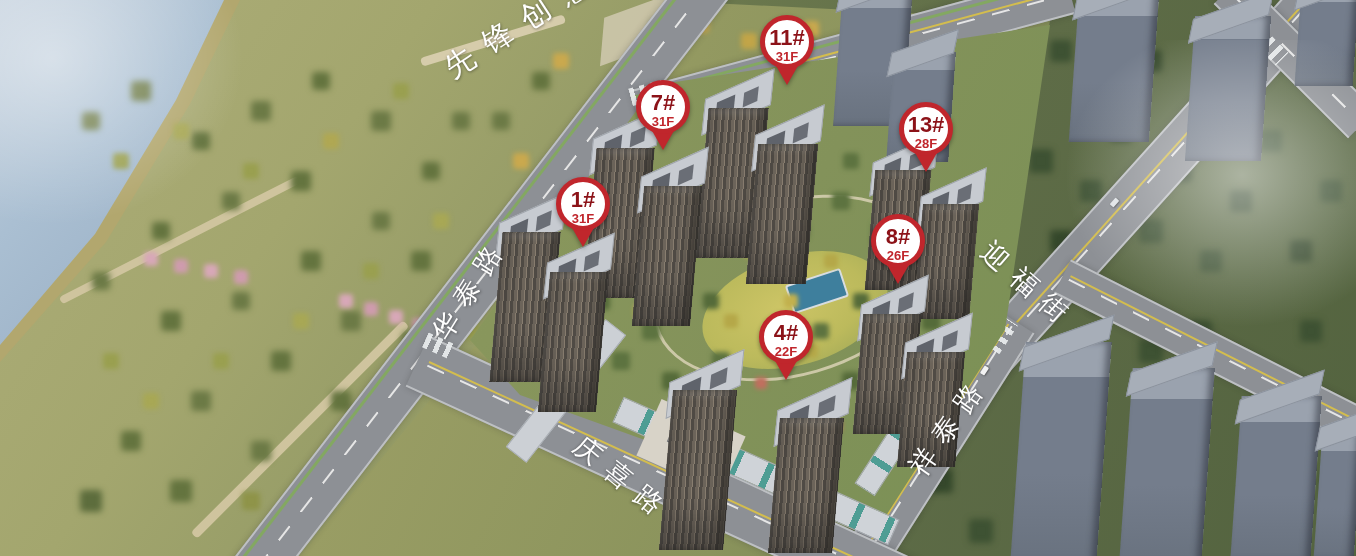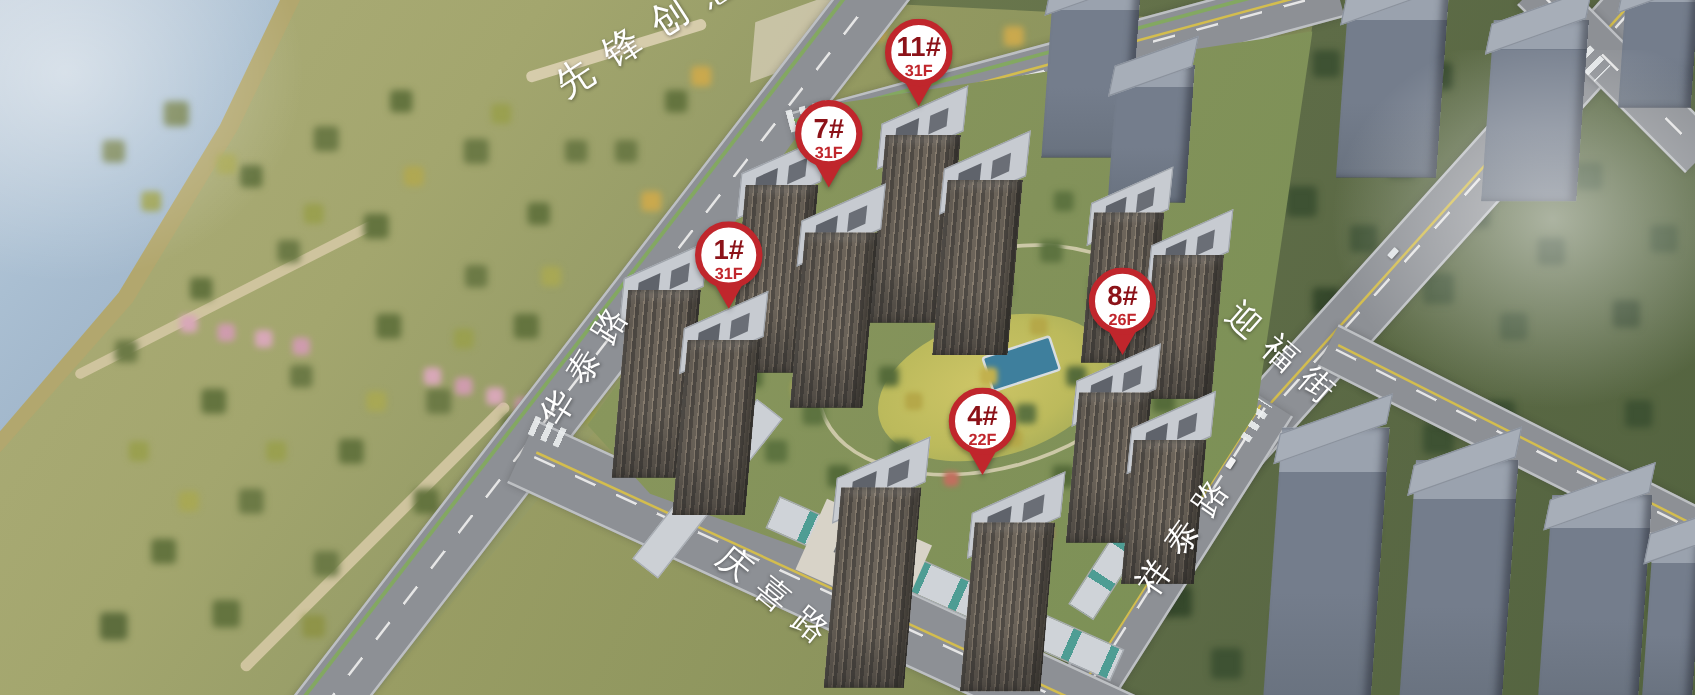--- a/index.html
+++ b/index.html
@@ -280,22 +280,30 @@
     </svg>
   </div>
   <div class="pin" style="left:870px;top:214px;">
     <svg width="56" height="72" viewBox="0 0 56 72">
       <path d="M12 42 L44 42 L28 70 Z" fill="#c0262c"></path>
       <circle cx="28" cy="27" r="24.5" fill="#ffffff" stroke="#c0262c" stroke-width="5"></circle>
       <text x="28" y="30" text-anchor="middle" font-size="22" font-weight="bold" fill="#8c1218">8#</text>
       <text x="28" y="46" text-anchor="middle" font-size="13" font-weight="bold" fill="#c0262c">26F</text>
     </svg>
   </div>
-  <div class="pin" style="left:707px;top:15px;text-decoration:underline;">
+  <div class="pin" style="left:759px;top:15px;text-decoration:underline;">
     <svg width="56" height="72" viewBox="0 0 56 72">
       <path d="M12 42 L44 42 L28 70 Z" fill="#c0262c"></path>
       <circle cx="28" cy="27" r="24.5" fill="#ffffff" stroke="#c0262c" stroke-width="5"></circle>
       <text x="28" y="30" text-anchor="middle" font-size="22" font-weight="bold" fill="#8c1218">11#</text>
       <text x="28" y="46" text-anchor="middle" font-size="13" font-weight="bold" fill="#c0262c">31F</text>
     </svg>
   </div>
+  <div class="pin" style="left:898px;top:102px;">
+    <svg width="56" height="72" viewBox="0 0 56 72">
+      <path d="M12 42 L44 42 L28 70 Z" fill="#c0262c"></path>
+      <circle cx="28" cy="27" r="24.5" fill="#ffffff" stroke="#c0262c" stroke-width="5"></circle>
+      <text x="28" y="30" text-anchor="middle" font-size="22" font-weight="bold" fill="#8c1218">13#</text>
+      <text x="28" y="46" text-anchor="middle" font-size="13" font-weight="bold" fill="#c0262c">28F</text>
+    </svg>
+  </div>
 
 </div>
 
 </body></html>

